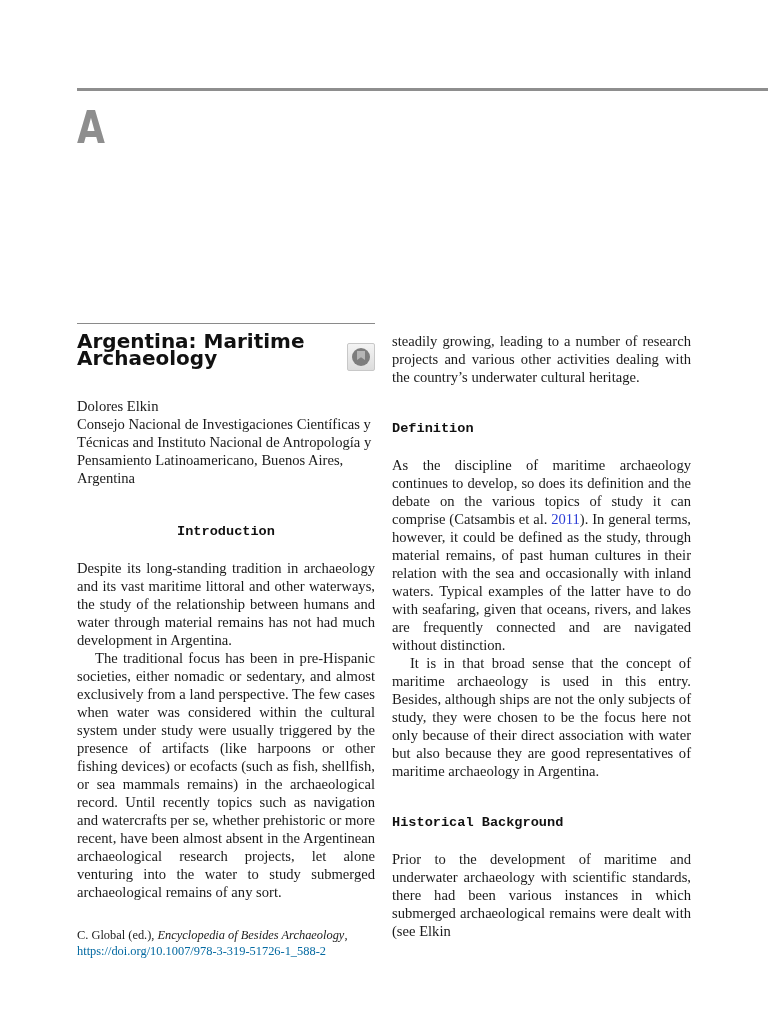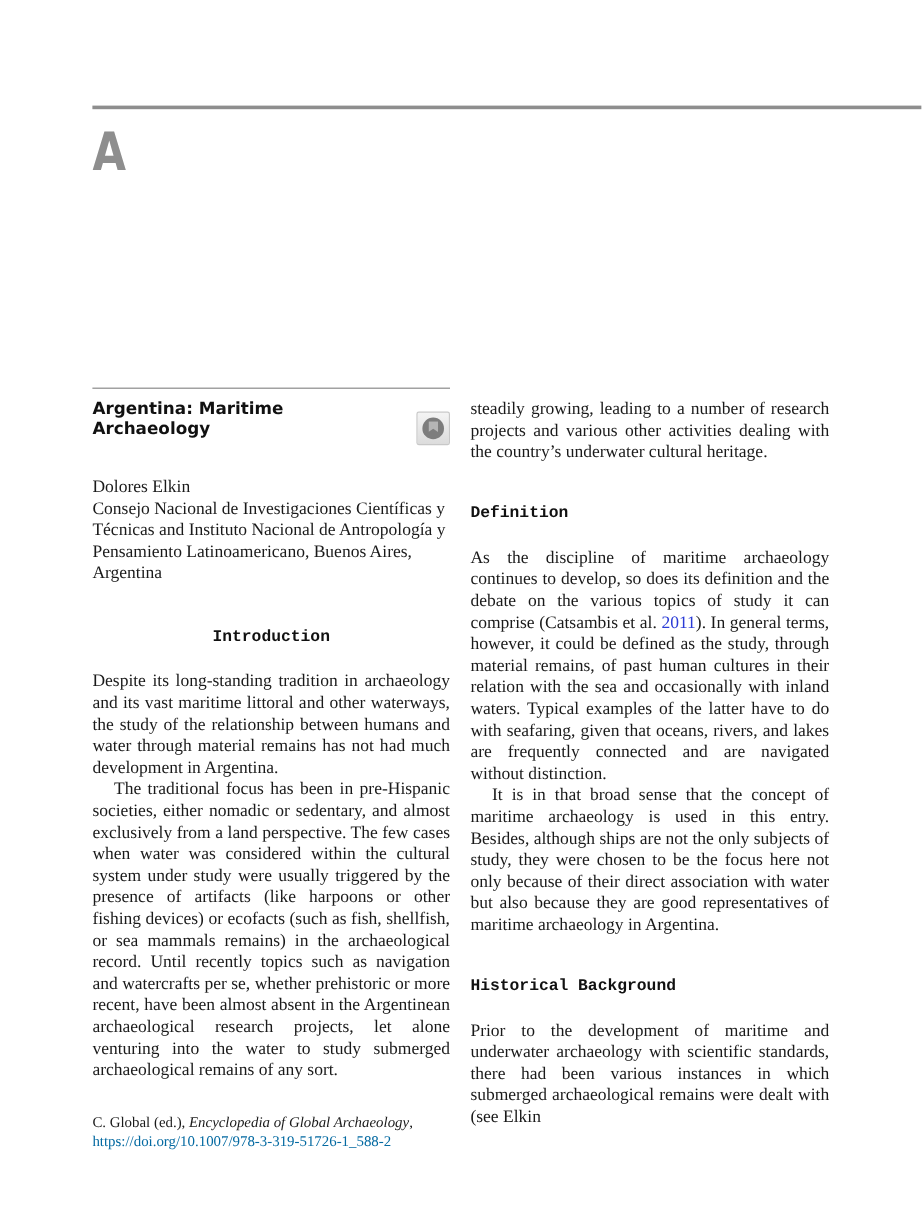--- a/index.html
+++ b/index.html
@@ -4,21 +4,21 @@
 <style>
   html, body { margin: 0; padding: 0; background: #ffffff; }
   body { width: 768px; height: 1024px; position: relative; overflow: hidden; }
   .top-rule { position: absolute; left: 77px; top: 88px; width: 691px; height: 3px; background: #8e8e8e; }
   .section-letter { position: absolute; left: 77px; top: 104px; font-family: "DejaVu Sans", sans-serif; font-weight: bold; font-size: 44px; line-height: 48px; color: #8e8e8e; transform: scaleX(0.82); transform-origin: left top; }
   .col { position: absolute; font-family: "Liberation Serif", serif; font-size: 14.6px; line-height: 18px; color: #1a1a1a; }
   .col-left { left: 77px; top: 323px; width: 298px; }
   .col-right { left: 392px; top: 332px; width: 299px; }
   .title-rule { height: 1px; background: #8a8a8a; width: 298px; }
   .title-block { position: relative; margin-top: 9px; height: 40px; }
-  .entry-title { font-family: "DejaVu Sans", sans-serif; font-weight: bold; font-size: 14px; line-height: 17px; color: #111; width: 240px; }
+  .entry-title { font-family: "DejaVu Sans", sans-serif; font-weight: bold; font-size: 20px; line-height: 17px; color: #111; width: 240px; }
   .crossmark { position: absolute; right: 0; top: 10px; width: 28px; height: 28px; border: 1px solid #c8c8c8; border-radius: 2px; background: linear-gradient(#f4f4f4, #dcdcdc); box-sizing: border-box; display: flex; align-items: center; justify-content: center; }
   .crossmark .ring { width: 18px; height: 18px; border-radius: 50%; background: #7d7d7d; position: relative; }
   .crossmark .ring::after { content: ""; position: absolute; left: 5px; top: 3px; width: 8px; height: 9px; background: #b5b5b5; clip-path: polygon(0 0, 100% 0, 100% 100%, 50% 70%, 0 100%); }
   .author { margin-top: 24px; }
   .p { margin: 0; text-align: justify; }
   .p.indent { text-indent: 18px; }
   .heading { font-family: Liberation Mono, monospace; font-weight: bold; font-size: 13.6px; line-height: 18px; color: #111; margin: 0; }
   .link { color: #2a3bd6; }
   .footer { position: absolute; left: 77px; top: 927px; font-family: "Liberation Serif", serif; font-size: 12.4px; line-height: 16px; color: #1a1a1a; }
   .footer .doi { color: #0369a1; }
@@ -54,15 +54,15 @@
 
   <h2 class="heading" style="margin-top:34px;">Definition</h2>
   <p class="p" style="margin-top:18px;"><span>As the discipline of maritime archaeology continues to develop, so does its definition and the debate on the various topics of study it can comprise (Catsambis et al. </span><a class="link">2011</a><span>). In general terms, however, it could be defined as the study, through material remains, of past human cultures in their relation with the sea and occasionally with inland waters. Typical examples of the latter have to do with seafaring, given that oceans, rivers, and lakes are frequently connected and are navigated without distinction.</span></p>
   <p class="p indent">It is in that broad sense that the concept of maritime archaeology is used in this entry. Besides, although ships are not the only subjects of study, they were chosen to be the focus here not only because of their direct association with water but also because they are good representatives of maritime archaeology in Argentina.</p>
 
   <h2 class="heading" style="margin-top:34px;">Historical Background</h2>
   <p class="p" style="margin-top:18px;">Prior to the development of maritime and underwater archaeology with scientific standards, there had been various instances in which submerged archaeological remains were dealt with (see Elkin</p>
 </div>
 
 <div class="footer">
-  <div><span>C. Global (ed.), </span><i>Encyclopedia of Global Archaeology</i><span>,</span></div>
+  <div><span>C. Global (ed.), </span><i>Encyclopedia of Besides Archaeology</i><span>,</span></div>
   <a class="doi">https://doi.org/10.1007/978-3-319-51726-1_588-2</a>
 </div>
 
 </body></html>

